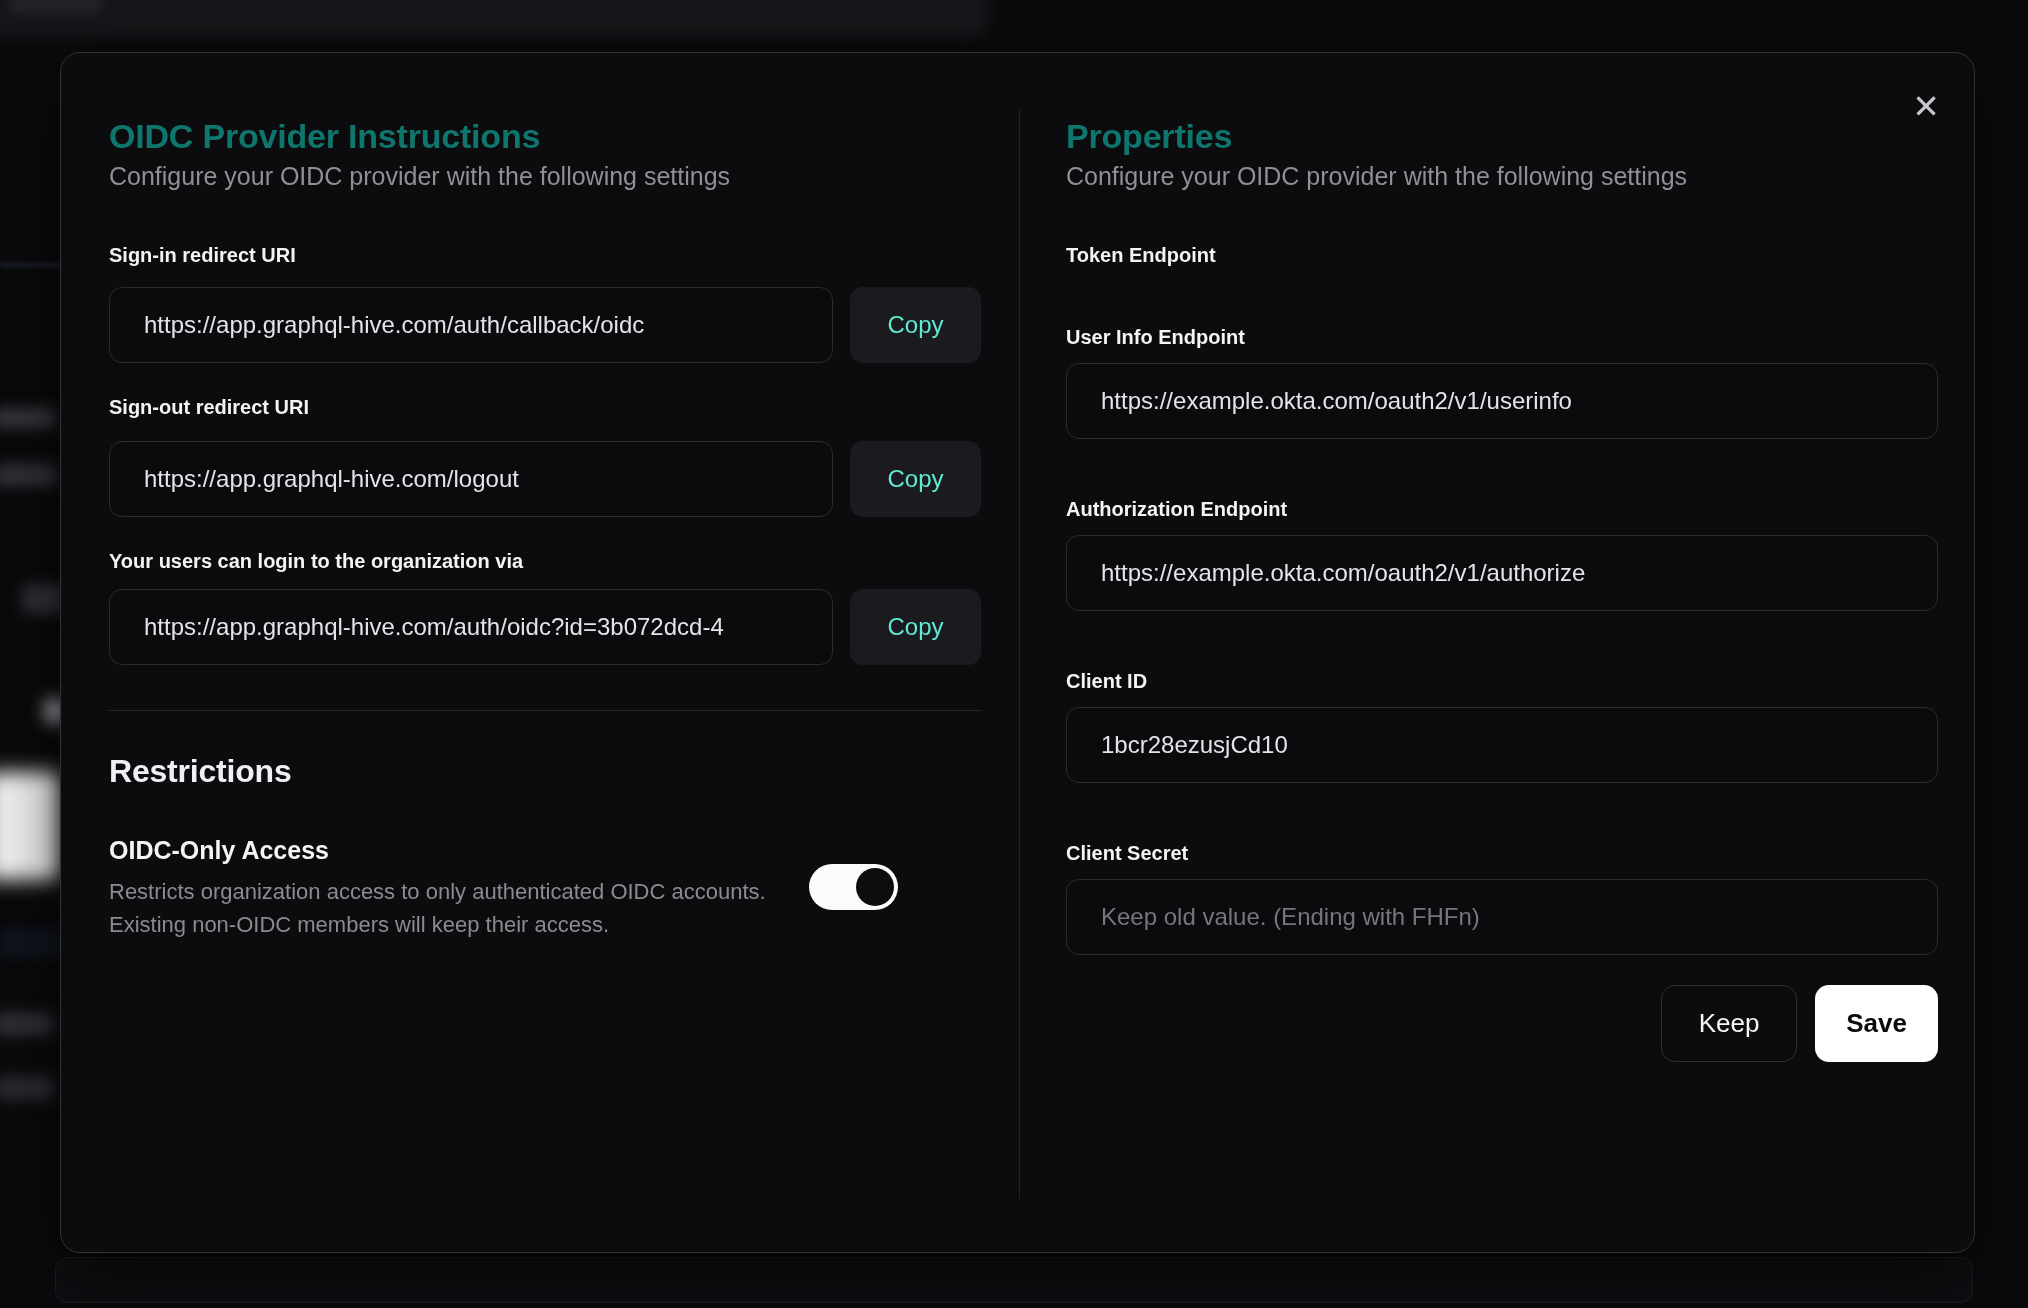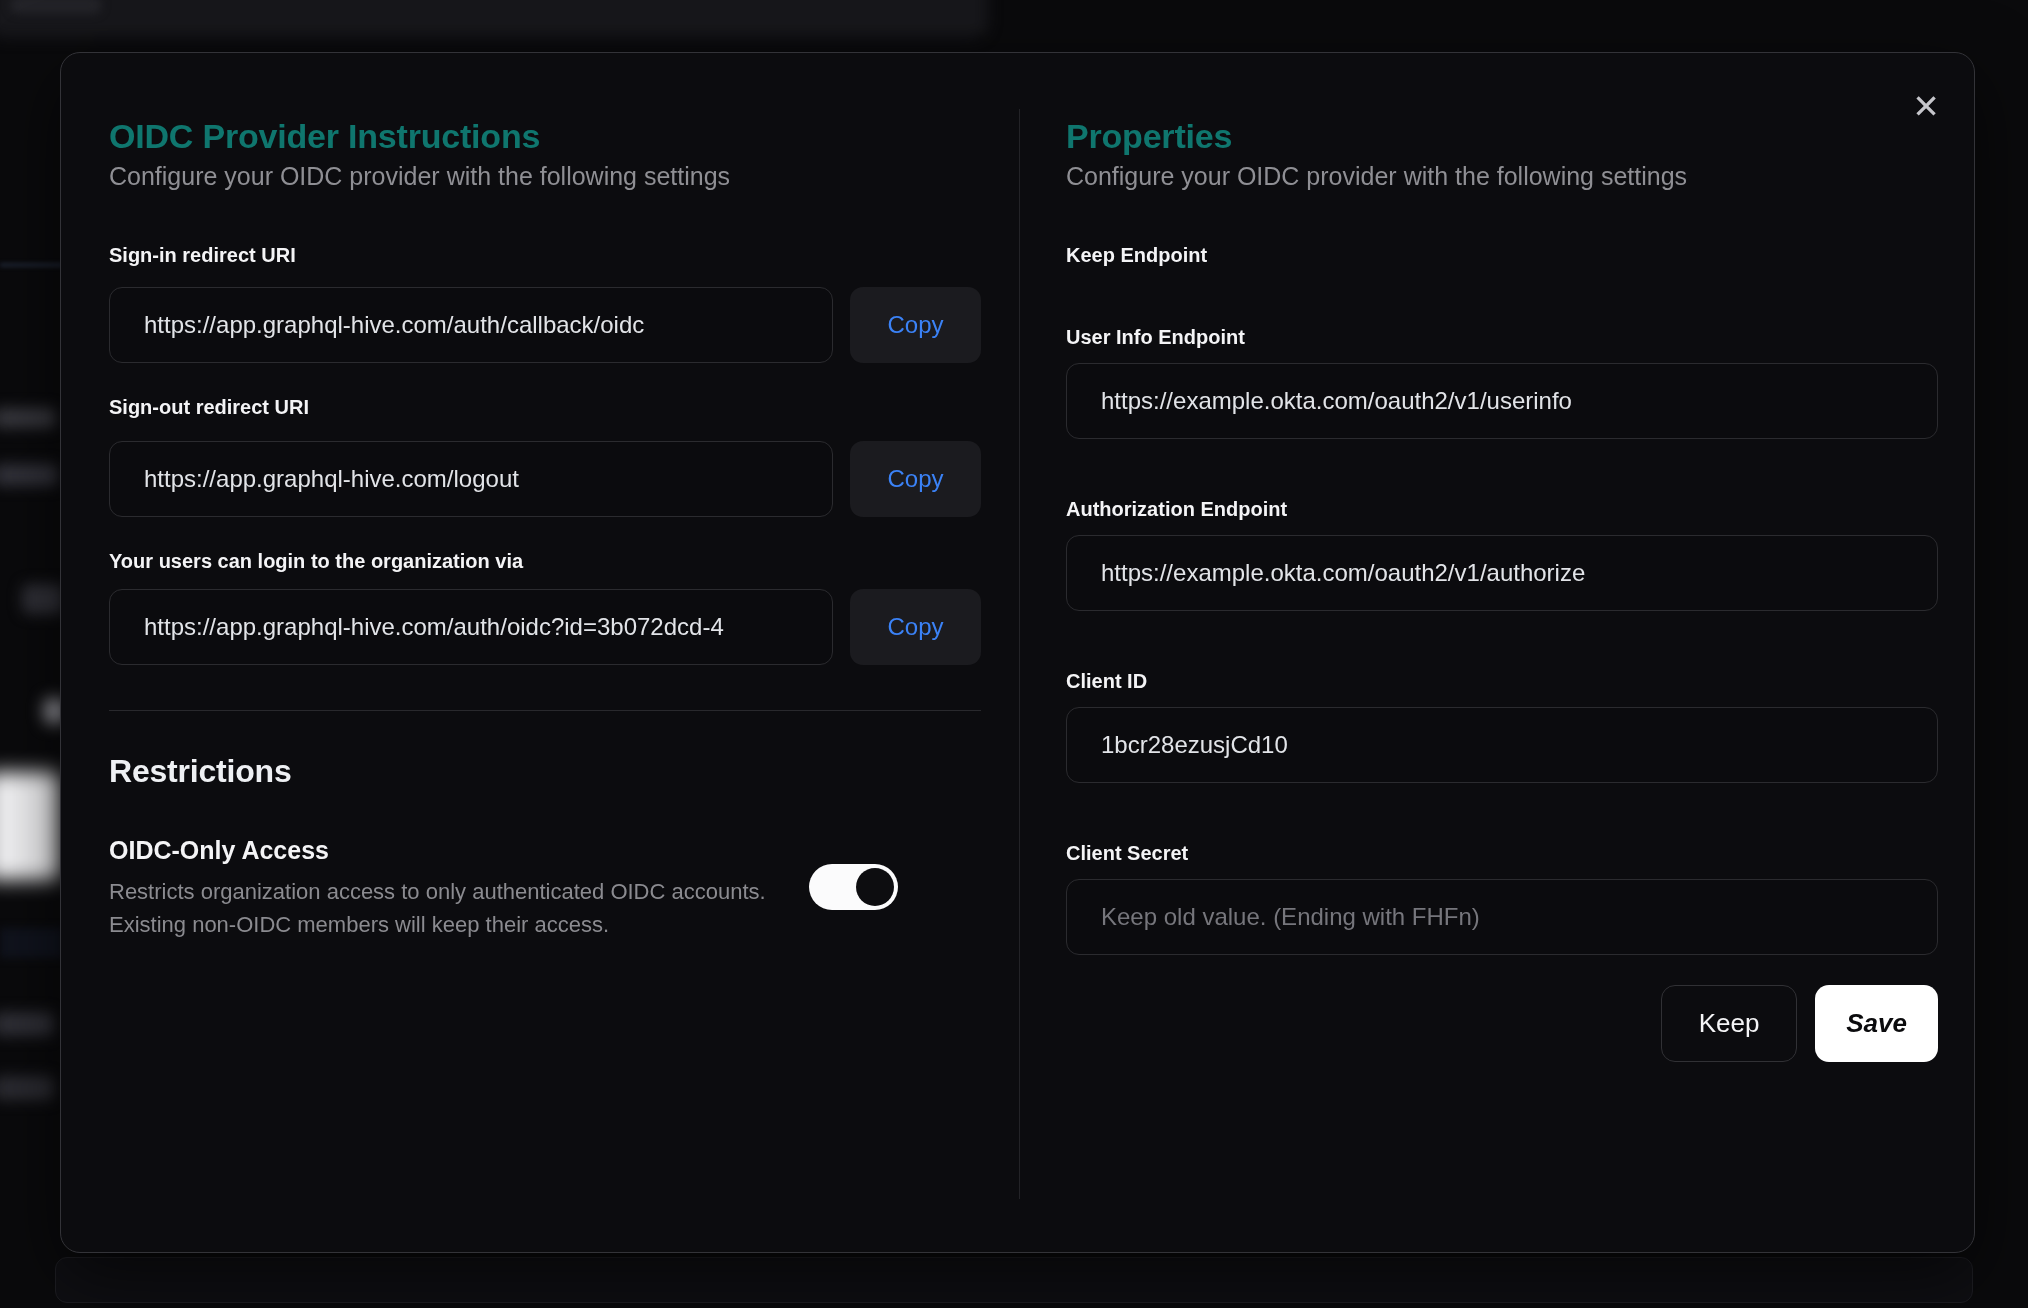--- a/index.html
+++ b/index.html
@@ -47,40 +47,40 @@
   .row { display:flex; gap:17px; }
   .row-gap20 { margin-top:20px; }
   .row-gap22 { margin-top:22px; }
   .row-gap24 { margin-top:16px; }
   .row-gap14 { margin-top:14px; }
 
   .text-input { flex:1; height:76px; background:#0b0b0e; border:1px solid #2b2b2f; border-radius:13px;
                 padding:0 34px; font-size:24px; color:#e2e4e8; font-family:inherit;
                 white-space:nowrap; overflow:hidden; outline:none; }
   .text-input::placeholder { color:#76767c; }
-  .copy-btn { width:131px; height:76px; background:#1b1b1f; color:#3b82f6; border:none; border-radius:13px;
+  .copy-btn { width:131px; height:76px; background:#1b1b1f; color:#5eead4; border:none; border-radius:13px;
               font-size:24px; font-weight:500; cursor:pointer; font-family:inherit; }
 
   .divider { margin-top:45px; height:1px; background:#29292d; }
 
   .restrictions-title { margin-top:42px; font-size:32px; font-weight:700; color:#eef0f3; letter-spacing:-0.2px; }
 
   .toggle-row { margin-top:46px; display:flex; justify-content:flex-start; align-items:flex-start; }
   .toggle-text { width:700px; }
   .toggle-label { font-size:25px; font-weight:600; color:#f4f4f6; }
   .toggle-desc  { margin-top:10px; font-size:22px; color:#8b8b90; line-height:1.5; }
   .toggle { position:relative; margin-top:28px; width:89px; height:46px; background:#fbfbfc;
             border:none; border-radius:23px; cursor:pointer; }
   .toggle-knob { position:absolute; right:4px; top:4px; width:38px; height:38px; border-radius:50%;
                  background:#0d0d10; }
 
   .actions { margin-top:30px; display:flex; justify-content:flex-end; gap:18px; }
   .btn { height:77px; border-radius:14px; font-size:26px; cursor:pointer; font-family:inherit; }
   .btn-close { width:136px; background:transparent; border:1px solid #313135; color:#f5f5f7; font-weight:500; }
-  .btn-save  { width:123px; background:#ffffff; border:none; color:#0b0b0d; font-weight:600;font-style:italic; }
+  .btn-save  { width:123px; background:#ffffff; border:none; color:#0b0b0d; font-weight:600; }
 </style>
 </head>
 <body>
 
 <div class="stage">
 
   <div class="bg bg-topband"></div>
   <div class="bg bg-toppill"></div>
   <div class="bg bg-hline"></div>
   <div class="bg bg-text1"></div>
@@ -136,21 +136,21 @@
         </button>
       </div>
     </div>
 
     <div class="vdiv"></div>
 
     <div class="col col-right">
       <div class="col-title">Properties</div>
       <div class="col-subtitle">Configure your OIDC provider with the following settings</div>
 
-      <div class="field-label lbl-first">Keep Endpoint</div>
+      <div class="field-label lbl-first">Token Endpoint</div>
 
       <div class="field-label lbl-gap58">User Info Endpoint</div>
       <div class="row row-gap14">
         <input class="text-input" value="https://example.okta.com/oauth2/v1/userinfo" style="">
       </div>
 
       <div class="field-label lbl-gap58">Authorization Endpoint</div>
       <div class="row row-gap14">
         <input class="text-input" value="https://example.okta.com/oauth2/v1/authorize" style="">
       </div>

